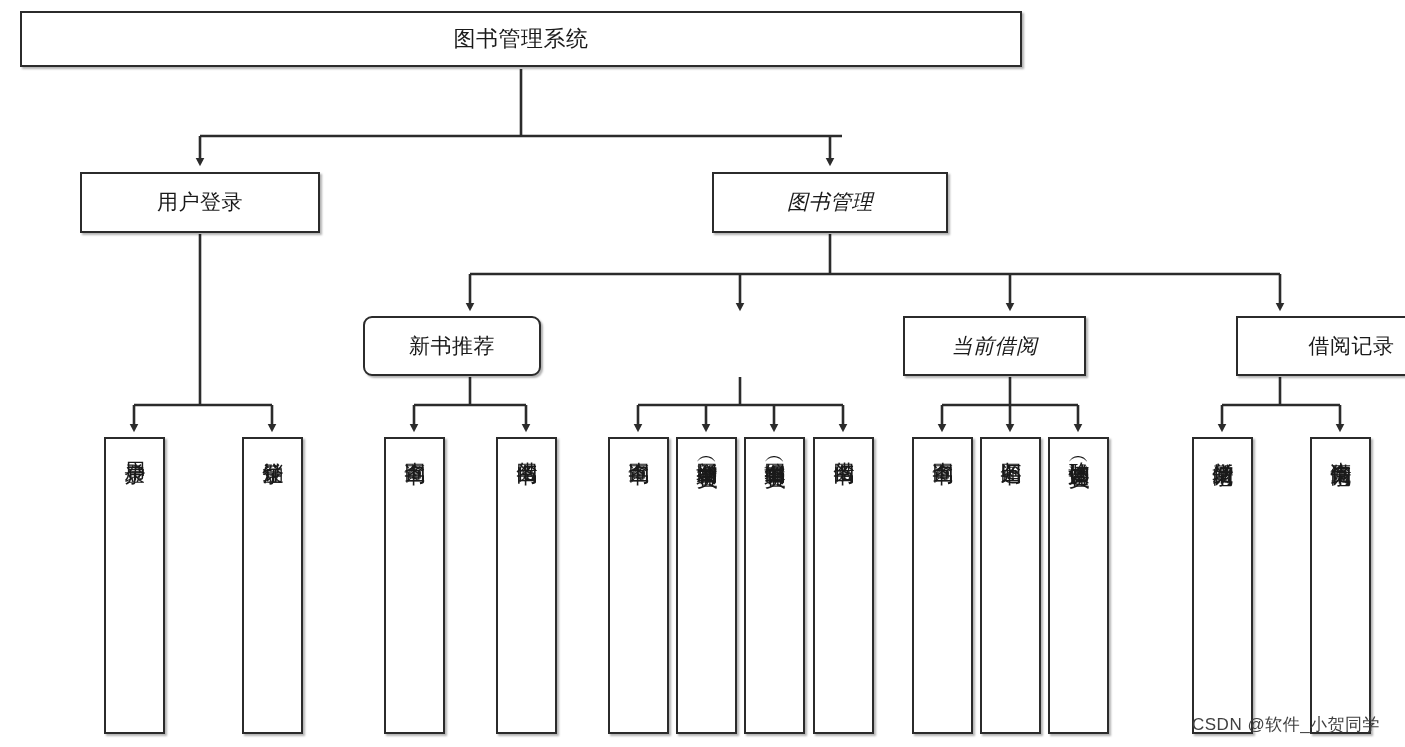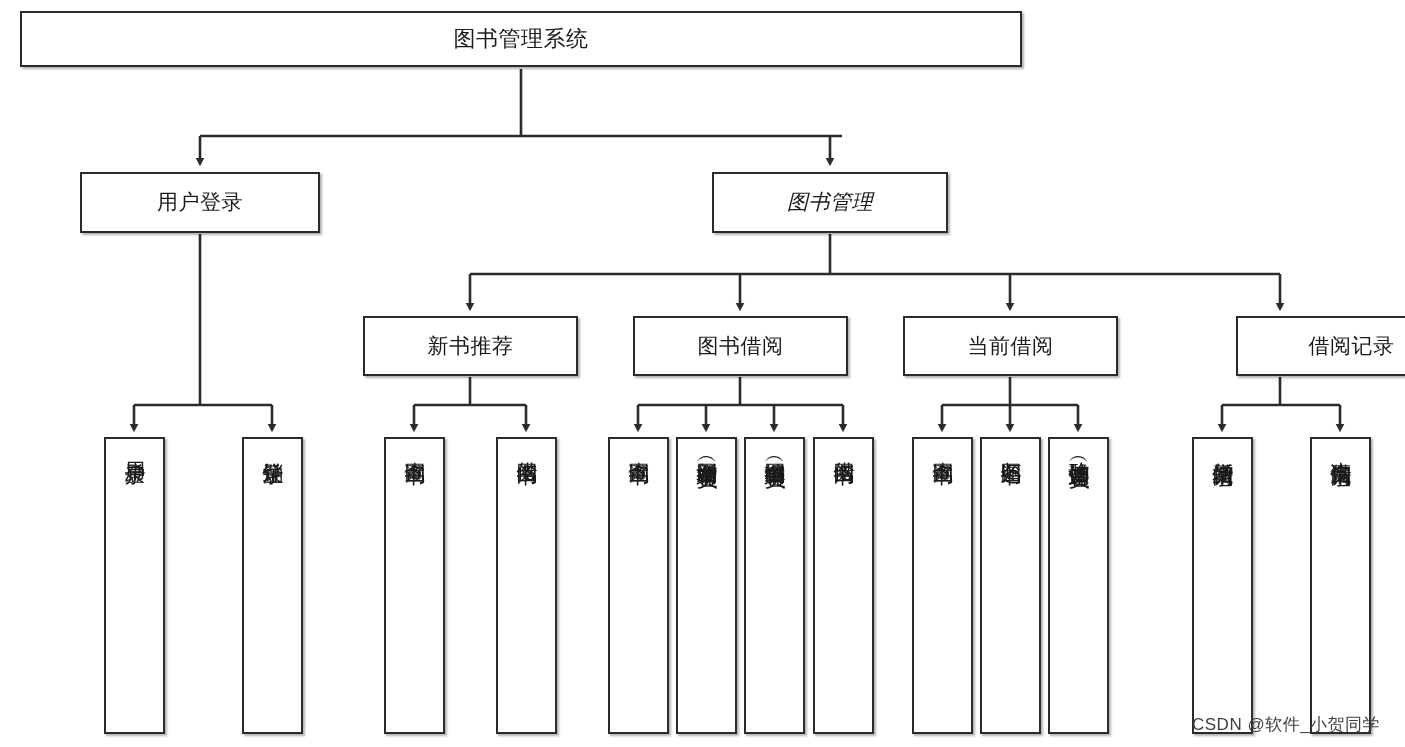--- a/index.html
+++ b/index.html
@@ -139,27 +139,24 @@
     <span class="label">图书管理系统</span>
   </div>
 
   <div class="node" style="left:80px; top:172px; width:240px; height:61px;">
     <span class="label">用户登录</span>
   </div>
   <div class="node" style="left:712px; top:172px; width:236px; height:61px;font-style:italic;">
     <span class="label">图书管理</span>
   </div>
 
-  <div class="node" style="left:363px; top:316px; width:215px; height:60px;">
+  <div class="node" style="left:363px; top:316px; width:178px; height:60px;border-radius:9px;">
     <span class="label">新书推荐</span>
   </div>
-  <div class="node" style="left:633px; top:316px; width:215px; height:60px;">
-    <span class="label">图书借阅</span>
-  </div>
-  <div class="node" style="left:903px; top:316px; width:215px; height:60px;">
+  <div class="node" style="left:903px; top:316px; width:183px; height:60px;font-style:italic;">
     <span class="label">当前借阅</span>
   </div>
   <div class="node" style="left:1236px; top:316px; width:231px; height:60px;justify-content:center;">
     <span class="label">借阅记录</span>
   </div>
 
   <div class="node leaf" style="left:104px; top:437px; width:61px; height:297px;">
     <span class="label">用户登录</span>
   </div>
   <div class="node leaf" style="left:242px; top:437px; width:61px; height:297px;">

